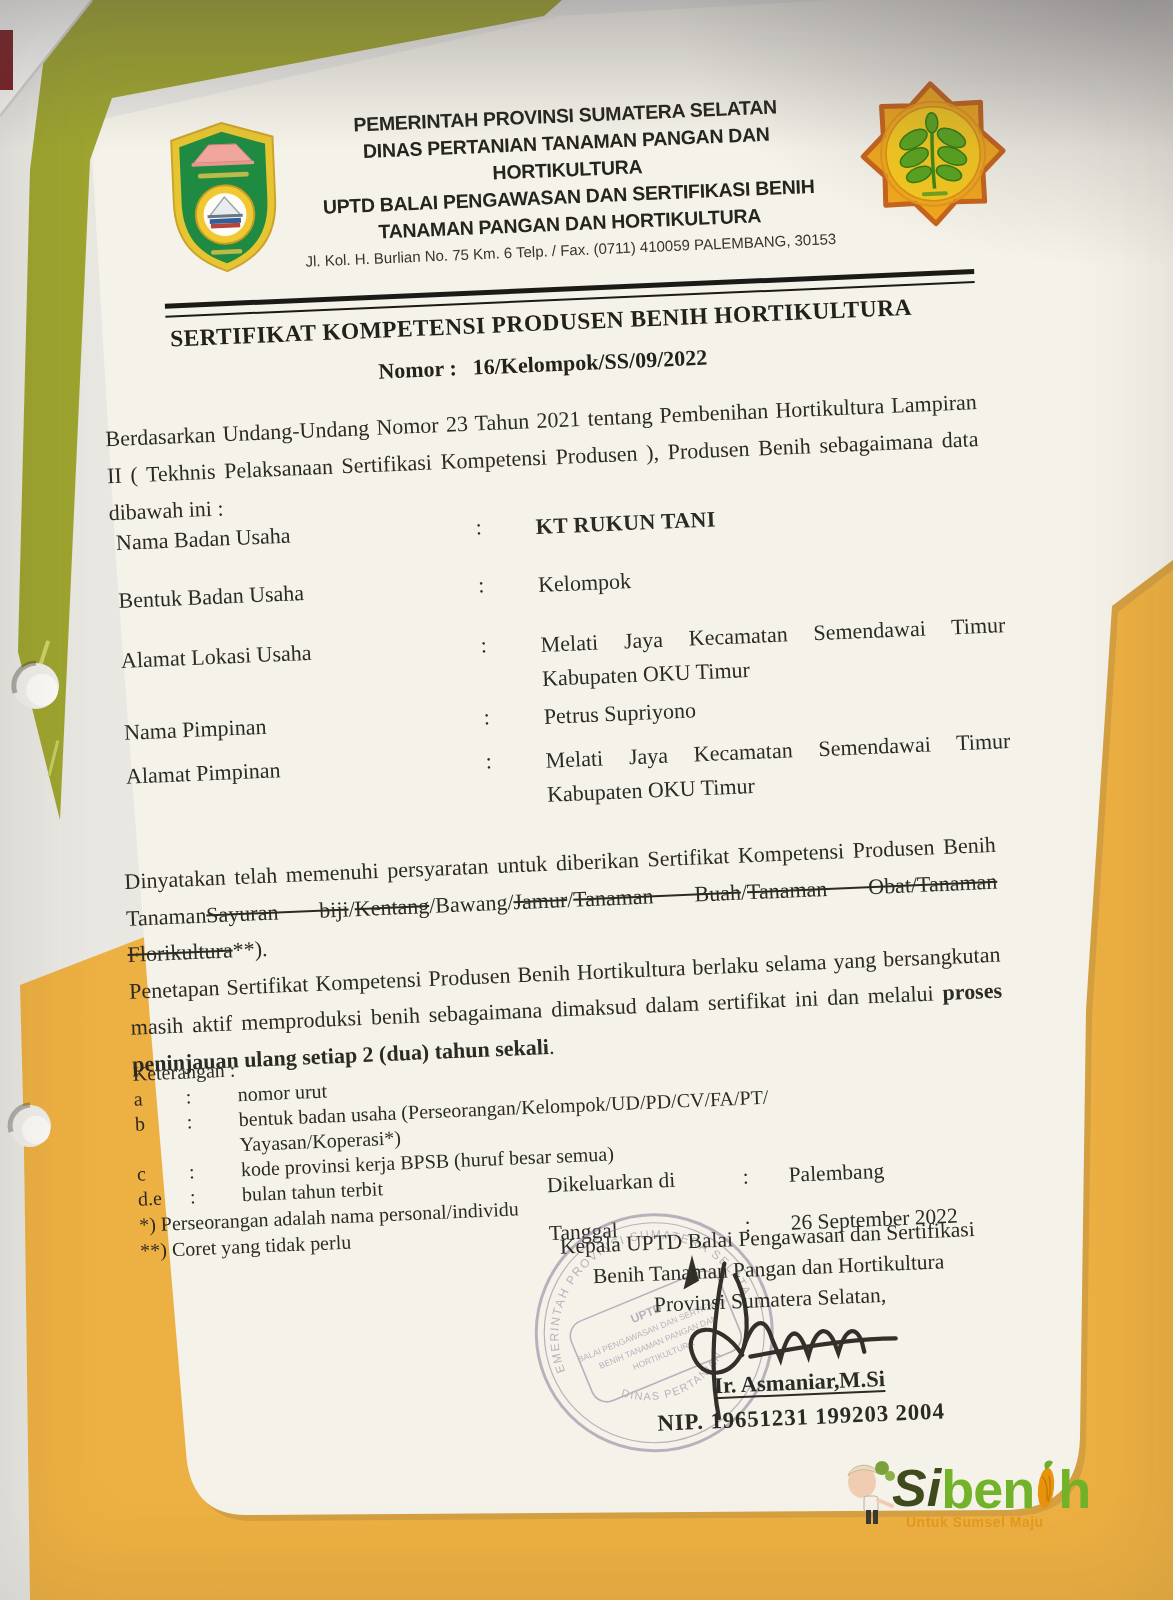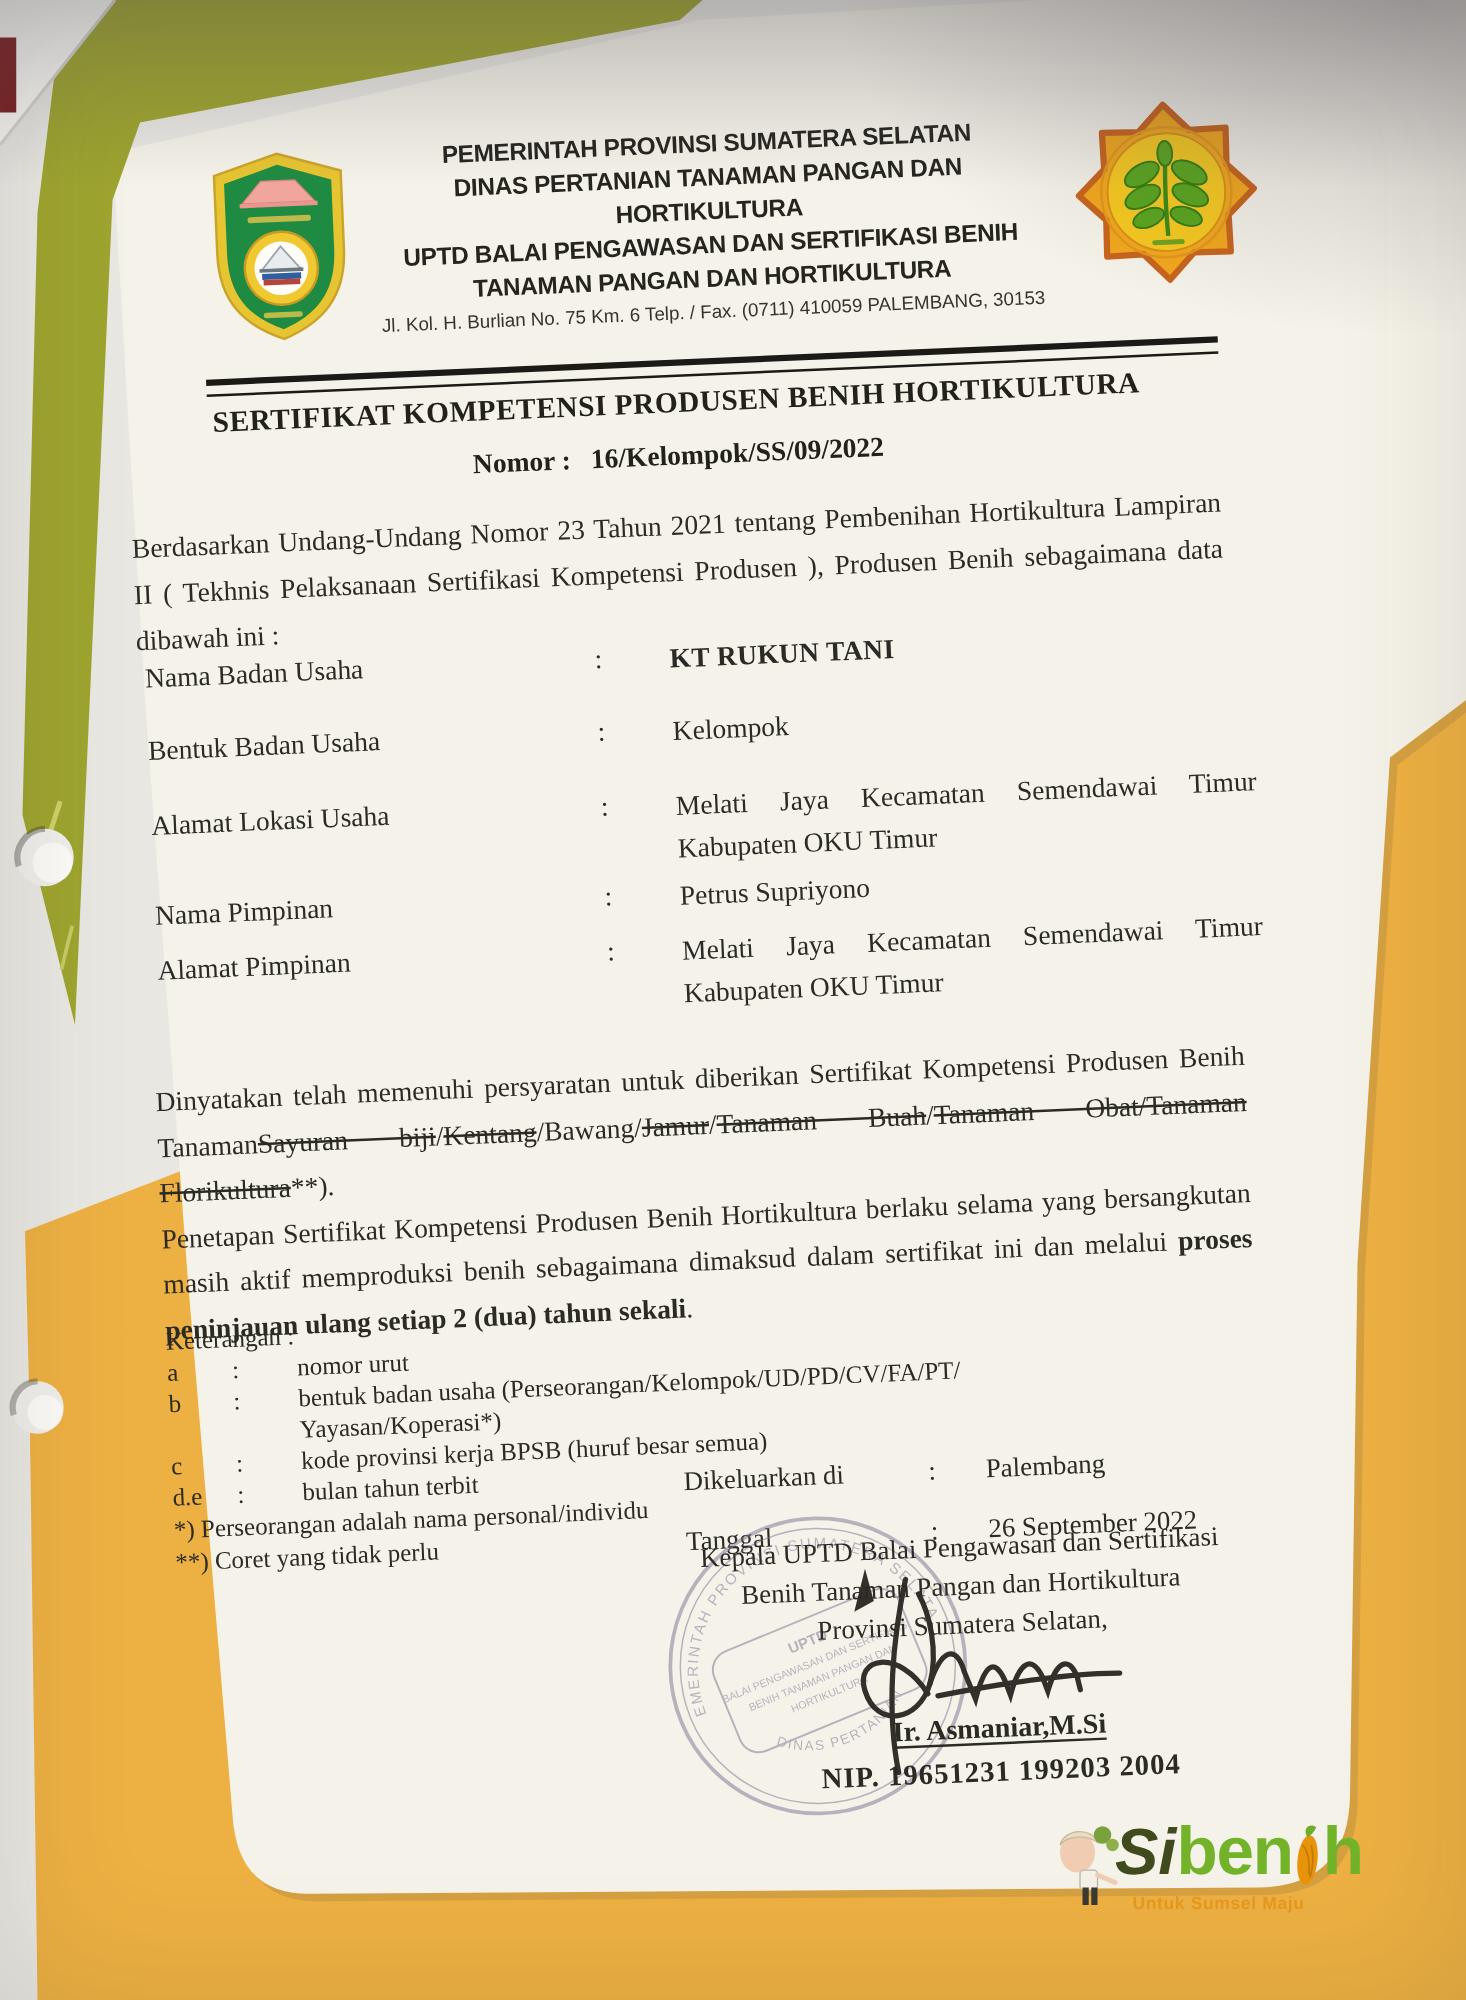--- a/index.html
+++ b/index.html
@@ -56,21 +56,21 @@
   .sig-nip{font-weight:700;font-size:23px;letter-spacing:0.8px;margin-top:4px;}
   .stamp{position:absolute;left:415px;top:1170px;width:250px;height:250px;
     opacity:0.5;transform:rotate(-20deg);}
   .scribble{position:absolute;left:485px;top:1205px;width:310px;height:190px;}
   
   .sibenih{position:absolute;left:842px;top:1418px;width:260px;height:112px;z-index:3;
     display:flex;align-items:flex-end;}
   .brand-si{font-family:"Liberation Sans",sans-serif;font-style:italic;font-weight:800;
     font-size:52px;line-height:48px;color:#3f4a1d;margin-left:-8px;}
   .brand-wrap{display:flex;flex-direction:column;align-items:flex-start;}
-  .brand-row{display:flex;align-items:flex-start;}
+  .brand-row{display:flex;align-items:flex-end;}
   .brand-ben,.brand-h{font-family:"Liberation Sans",sans-serif;font-weight:800;
     font-size:54px;line-height:46px;color:#72b32a;letter-spacing:-1px;}
   .brand-corn{width:22px;height:54px;margin:0 1px;}
   .brand-tag{font-family:"Liberation Sans",sans-serif;font-size:14px;font-weight:700;
     color:#e59a1e;margin:2px 0 0 6px;letter-spacing:0.5px;}
   
   .shade-top{position:absolute;left:0;top:0;right:0;height:150px;z-index:4;pointer-events:none;
     background:linear-gradient(180deg,rgba(80,76,84,0.28),rgba(80,76,84,0));}
   .shade-topright{position:absolute;right:0;top:0;width:520px;height:280px;z-index:4;pointer-events:none;
     background:radial-gradient(ellipse at 92% 0%,rgba(70,66,74,0.30),rgba(70,66,74,0) 68%);}

